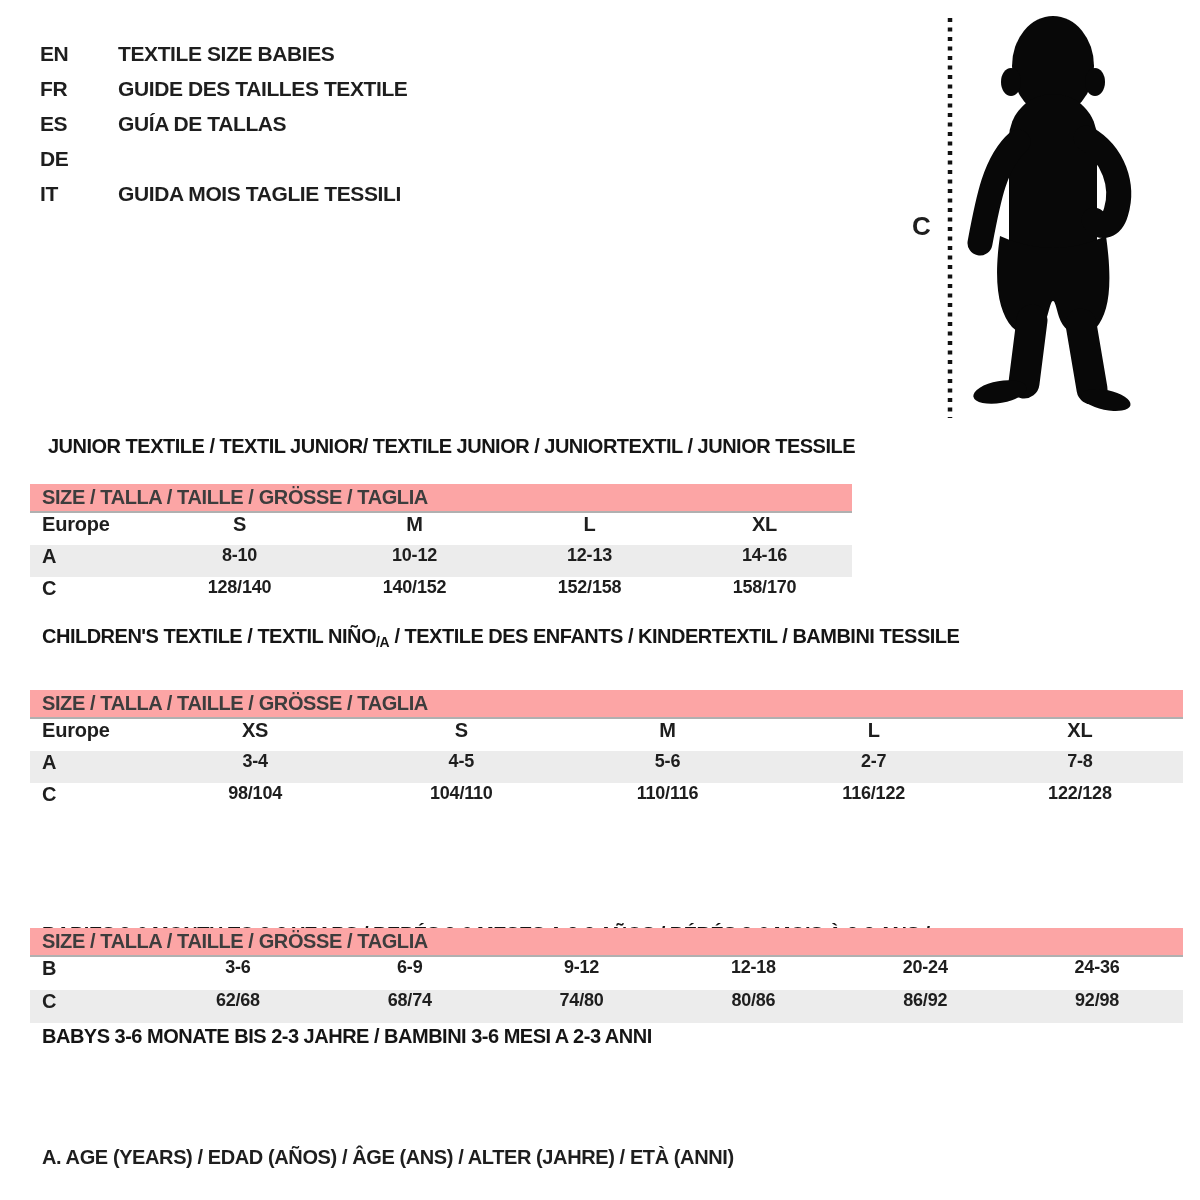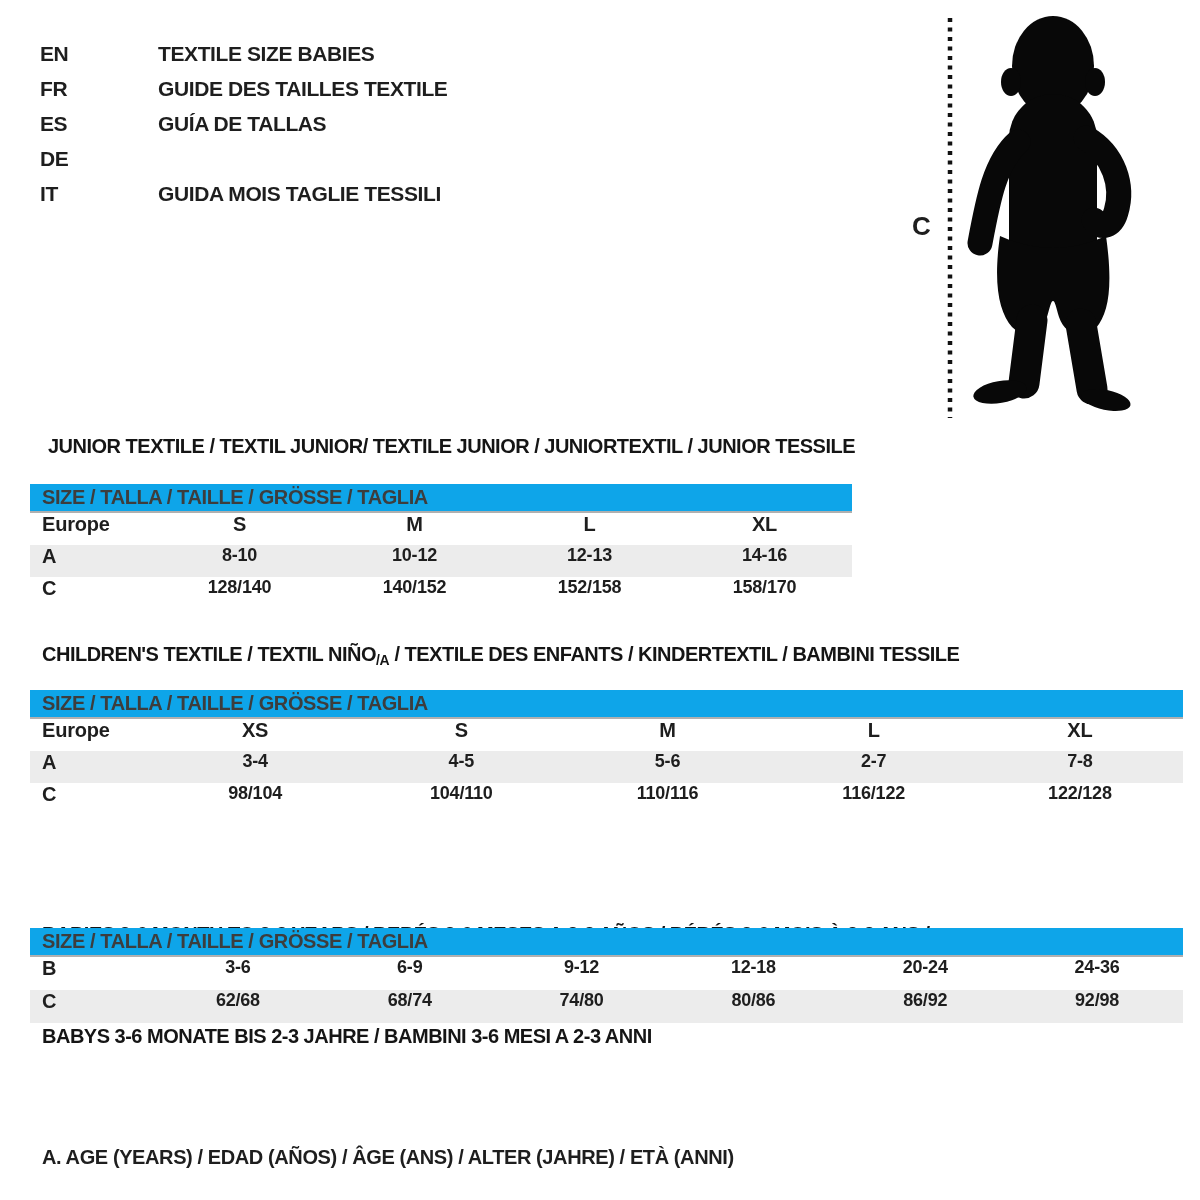--- a/index.html
+++ b/index.html
@@ -1,41 +1,41 @@
 <!DOCTYPE html>
 <html><head>
 <meta charset="utf-8">
 <style>
   html,body{margin:0;padding:0;background:#ffffff;}
   body{width:1200px;height:1200px;font-family:"Liberation Sans","DejaVu Sans",sans-serif;font-weight:700;color:#1e1e1e;}
   .canvas{position:relative;width:1200px;height:1200px;background:#fff;overflow:hidden;}
 
   
   .lang-block{position:absolute;left:40px;top:36px;}
-  .lang-row{display:flex;align-items:center;height:35px;font-size:21px;letter-spacing:-0.4px;gap:40px;}
+  .lang-row{display:flex;align-items:center;height:35px;font-size:21px;letter-spacing:-0.4px;}
   .lang-code{width:78px;flex:none;}
   .lang-label{white-space:pre;}
 
   
   .figure-svg{position:absolute;left:880px;top:0;}
   .c-label{position:absolute;left:912px;top:211px;font-size:26px;letter-spacing:-0.5px;}
 
   
   .sec-title{position:absolute;font-size:20px;letter-spacing:-0.5px;white-space:pre;color:#151515;}
   .title-junior{left:48px;top:435px;}
-  .title-children{left:42px;top:643px;}
+  .title-children{left:42px;top:625px;}
   .title-babies{left:42px;top:849px;line-height:34px;}
   .sub{font-size:14px;position:relative;top:4px;letter-spacing:-0.3px;}
 
   
   .table{position:absolute;}
   .t-junior{left:30px;top:484px;width:822px;}
   .t-children{left:30px;top:690px;width:1153px;}
   .t-babies{left:30px;top:928px;width:1153px;}
-  .tbar{height:27px;background:#0ea5e9;border-bottom:2px solid #b0b0b0;display:flex;align-items:center;padding-left:12px;font-size:20px;color:#3d3d3d;letter-spacing:-0.4px;white-space:pre;}
+  .tbar{height:27px;background:#fca5a5;border-bottom:2px solid #b0b0b0;display:flex;align-items:center;padding-left:12px;font-size:20px;color:#3d3d3d;letter-spacing:-0.4px;white-space:pre;}
   .trow{display:flex;align-items:flex-start;height:32px;font-size:18px;letter-spacing:-0.2px;}
   .t-babies .trow{height:33px;}
   .trow.alt{background:#ececec;}
   .tlabel{width:110px;padding-left:12px;flex:none;font-size:20px;}
   .tcell{flex:1;text-align:center;}
   .trow.sizes .tcell{font-size:20px;}
 
   
   .legend{position:absolute;left:42px;top:1070px;line-height:35px;font-size:20px;letter-spacing:-0.4px;white-space:pre;}
 </style>

